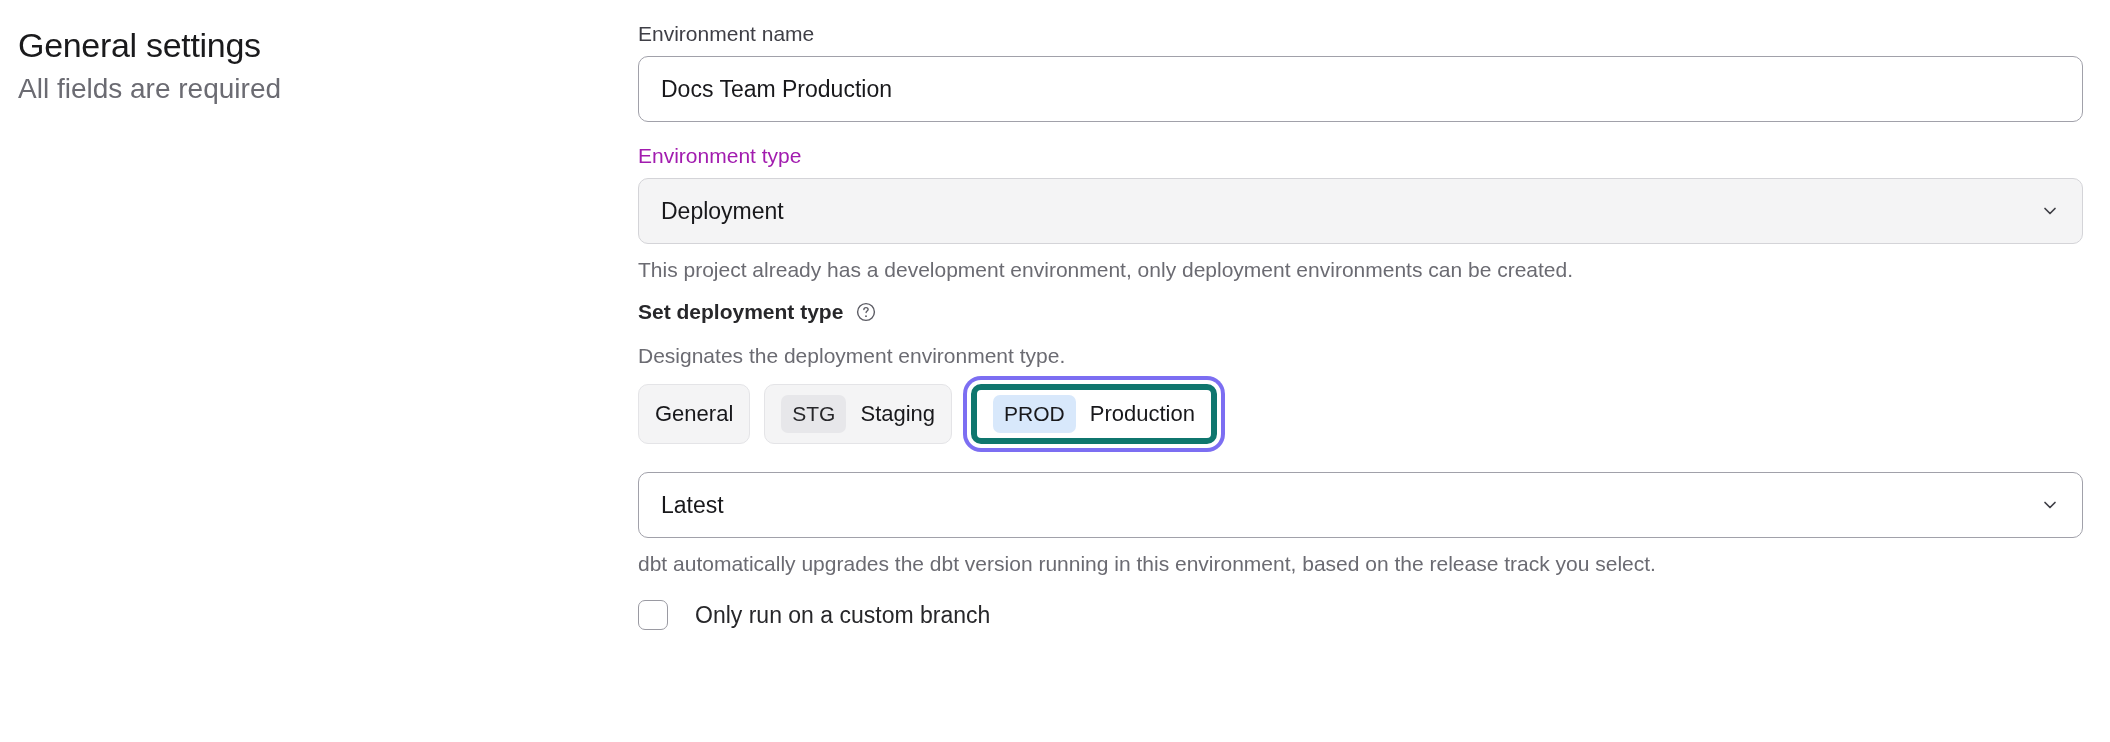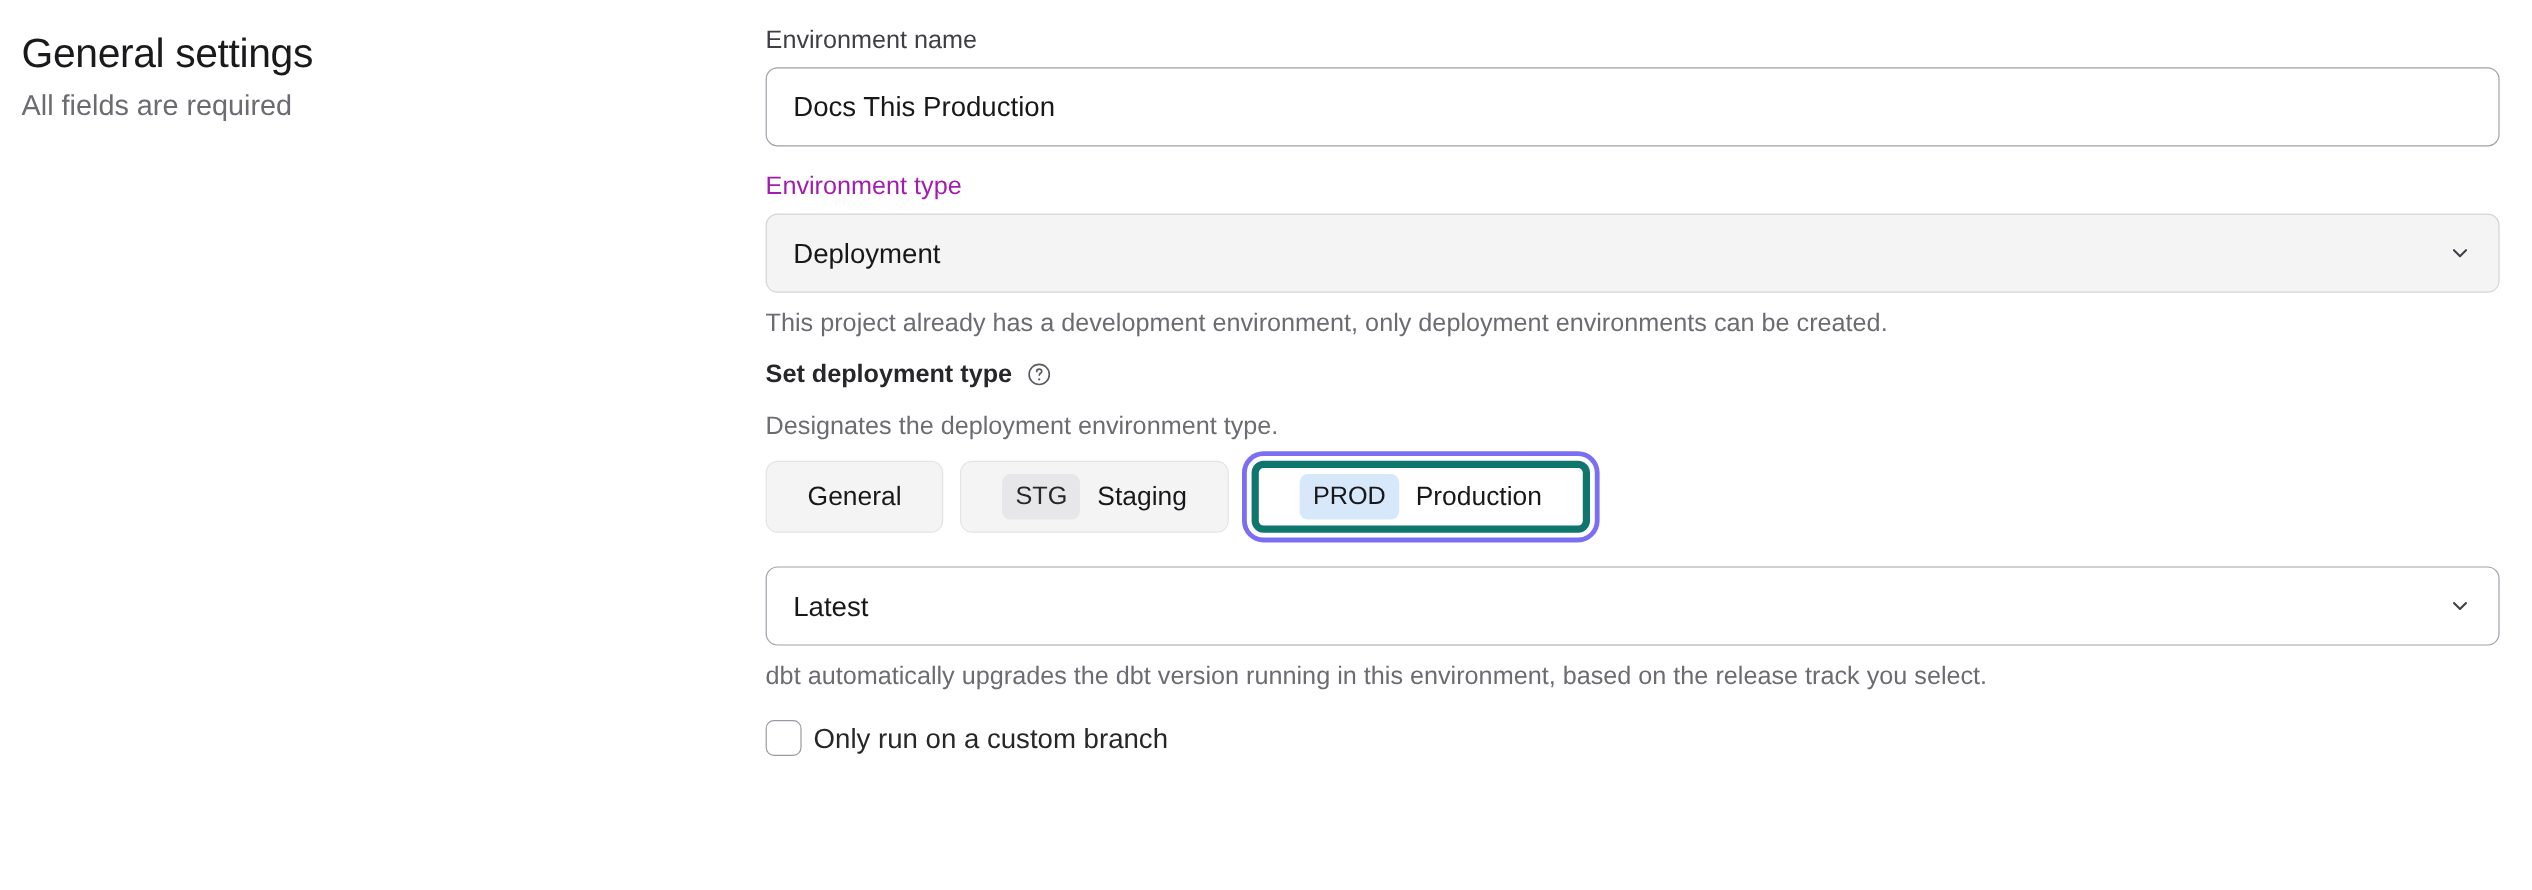--- a/index.html
+++ b/index.html
@@ -29,21 +29,21 @@
   }
   .page-title {
     font-size: 34px;
     line-height: 42px;
     font-weight: 400;
     color: #1a1a1c;
     letter-spacing: -0.3px;
   }
   .page-subtitle {
     margin-top: 10px;
-    font-size: 24px;
+    font-size: 28px;
     line-height: 26px;
     font-weight: 400;
     color: #6b6b72;
   }
 
   
   .right-col {
     position: absolute;
     left: 638px;
     top: 20px;
@@ -130,21 +130,21 @@
   }
   .seg-btn {
     position: relative;
     height: 60px;
     border-radius: 10px;
     background: #f4f4f5;
     border: 1px solid #e4e4e7;
     display: flex;
     align-items: center;
     gap: 14px;
-    padding: 0 34px;
+    padding: 0 16px;
     cursor: pointer;
     font-size: 22px;
     color: #18181b;
     white-space: nowrap;
   }
   .seg-btn .seg-label {
     font-size: 22px;
     line-height: 28px;
     color: #18181b;
   }
@@ -170,21 +170,21 @@
   }
   .seg-btn.selected .seg-badge {
     background: #d8e8fb;
     color: #18181b;
   }
 
   
   .checkbox-row {
     display: flex;
     align-items: center;
-    gap: 10px;
+    gap: 27px;
     margin-top: 22px;
   }
   .checkbox-box {
     width: 30px;
     height: 30px;
     flex: 0 0 30px;
     border: 1.5px solid #9a9aa2;
     border-radius: 7px;
     background: #ffffff;
     cursor: pointer;
@@ -208,21 +208,21 @@
   <div class="left-col">
     <div class="page-title">General settings</div>
     <div class="page-subtitle">All fields are required</div>
   </div>
 
   <div class="right-col">
 
     <div class="field-block">
       <div class="field-label">Environment name</div>
       <div class="control">
-        <span class="control-value">Docs This Production</span>
+        <span class="control-value">Docs Team Production</span>
       </div>
     </div>
 
     <div class="spacer-lg"></div>
 
     <div class="field-block">
       <div class="field-label disabled">Environment type</div>
       <div class="control disabled">
         <span class="control-value">Deployment</span>
         <span class="chevron">

